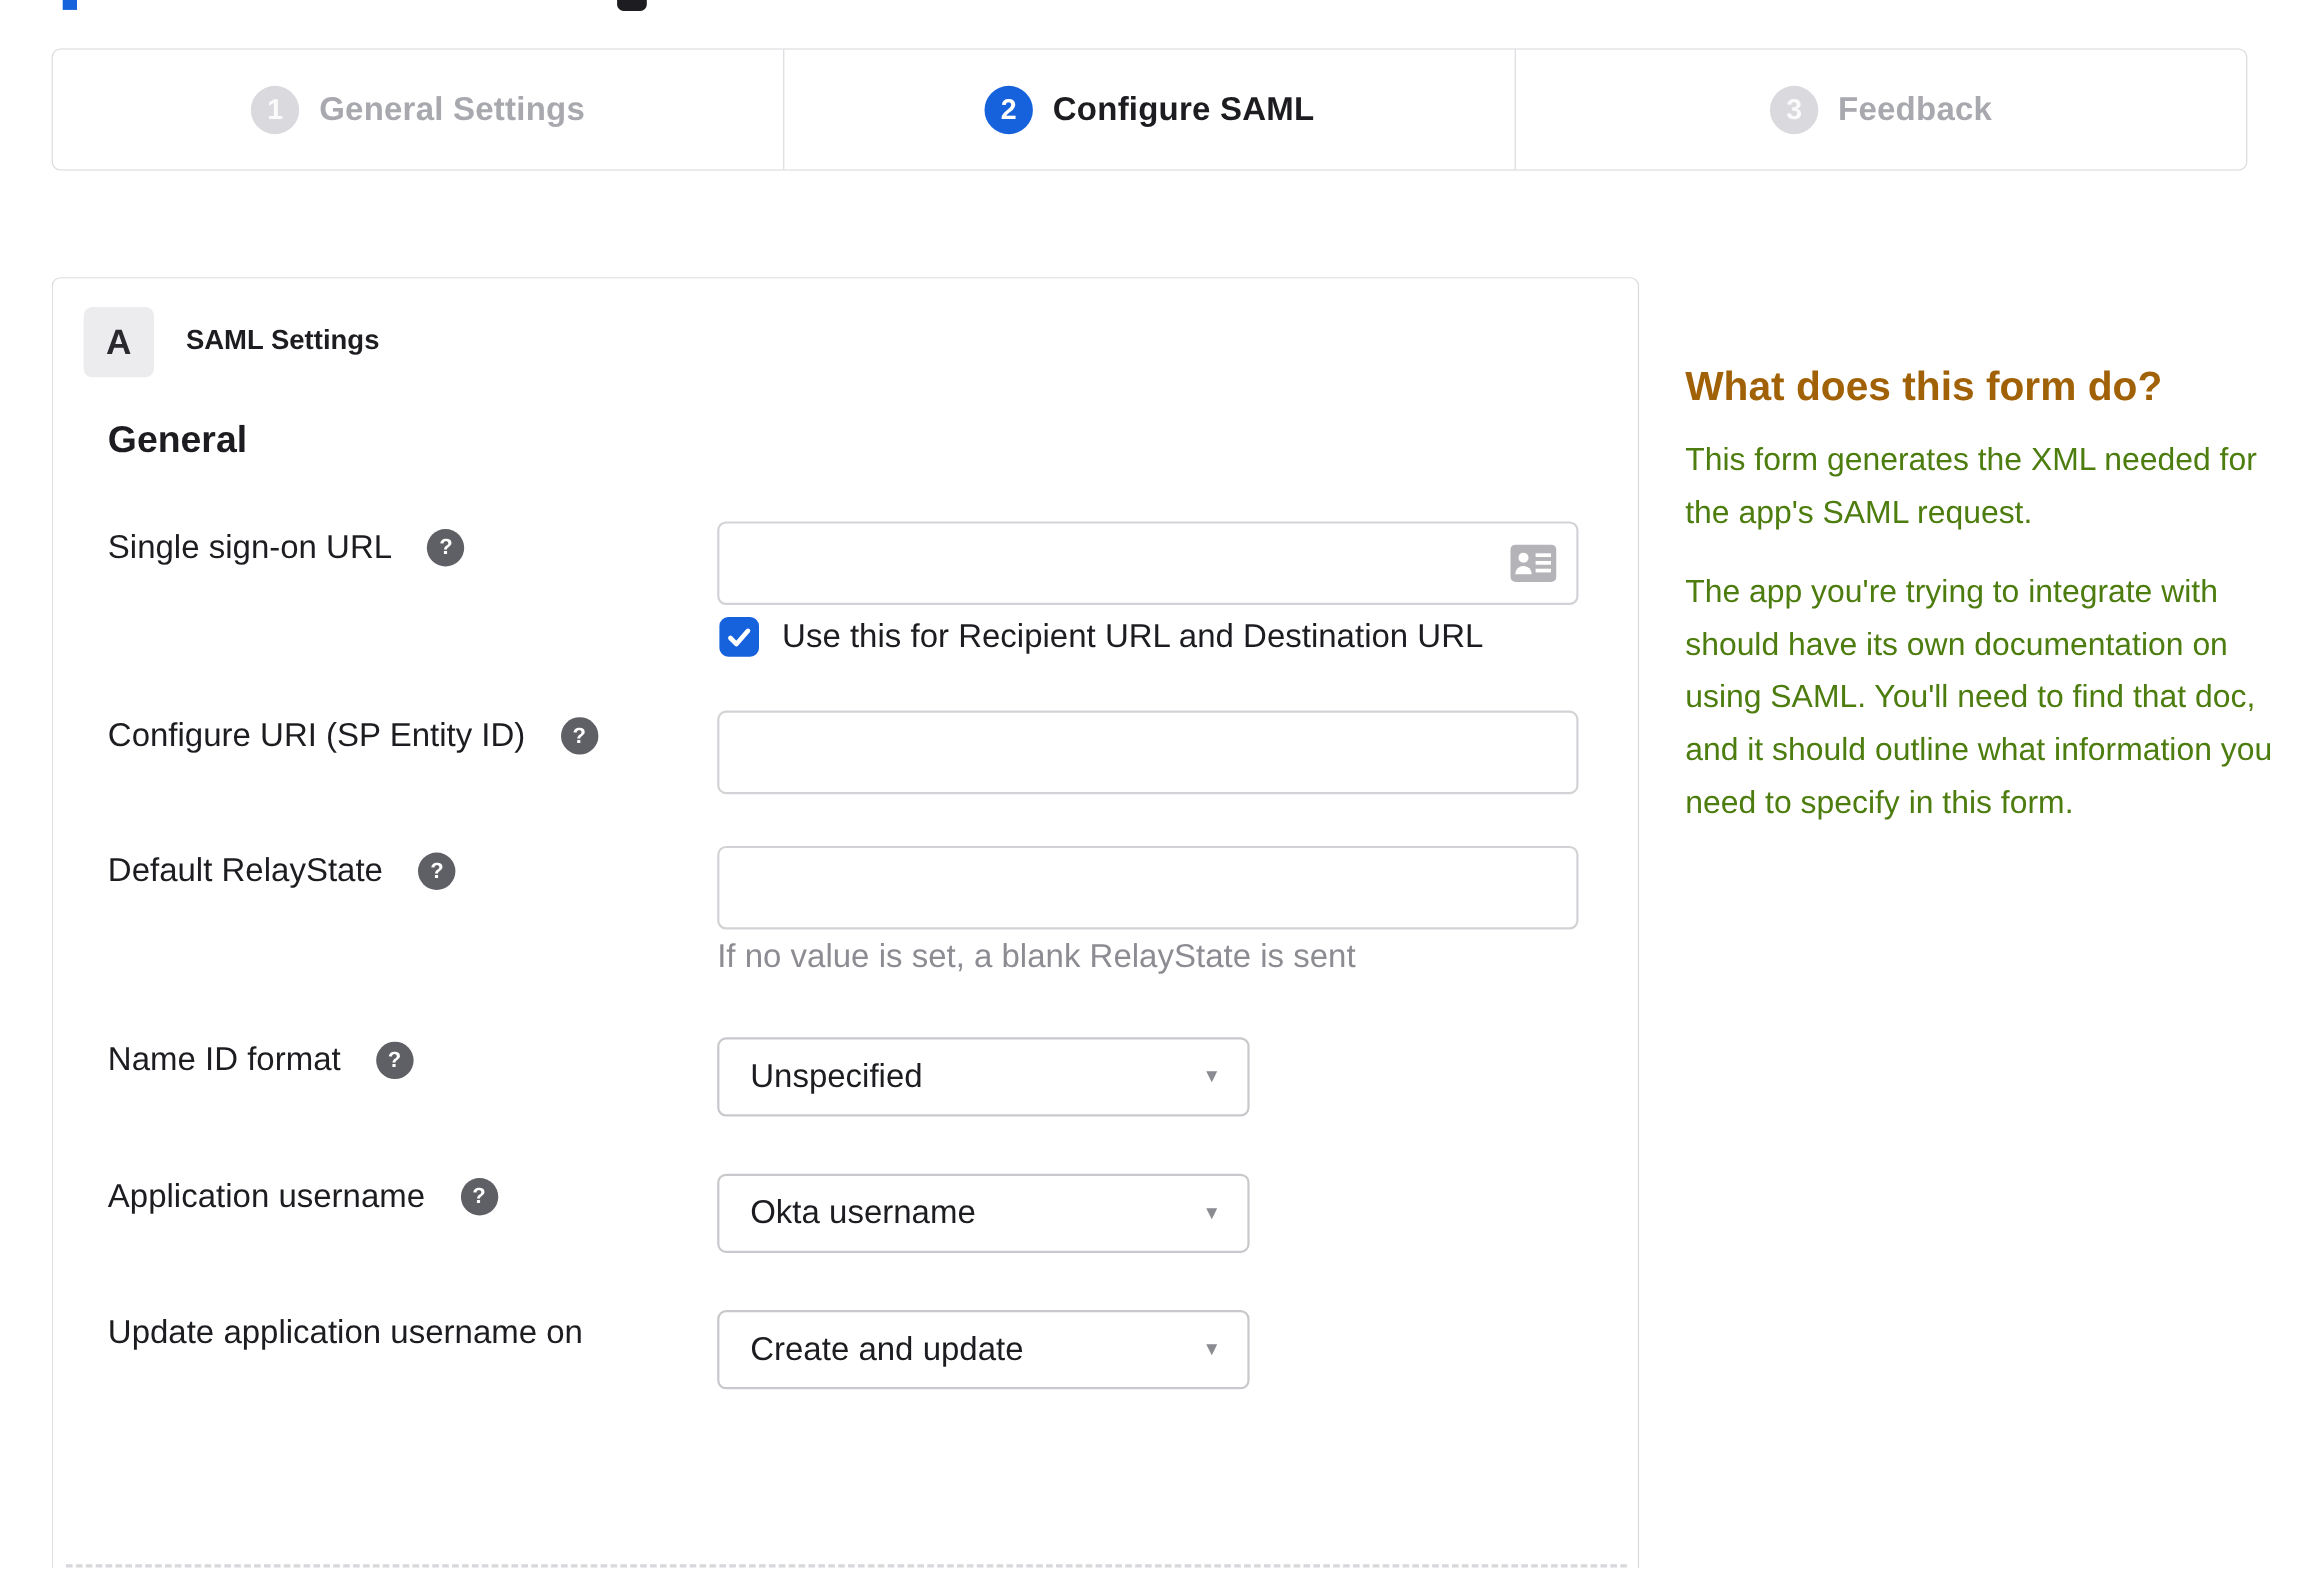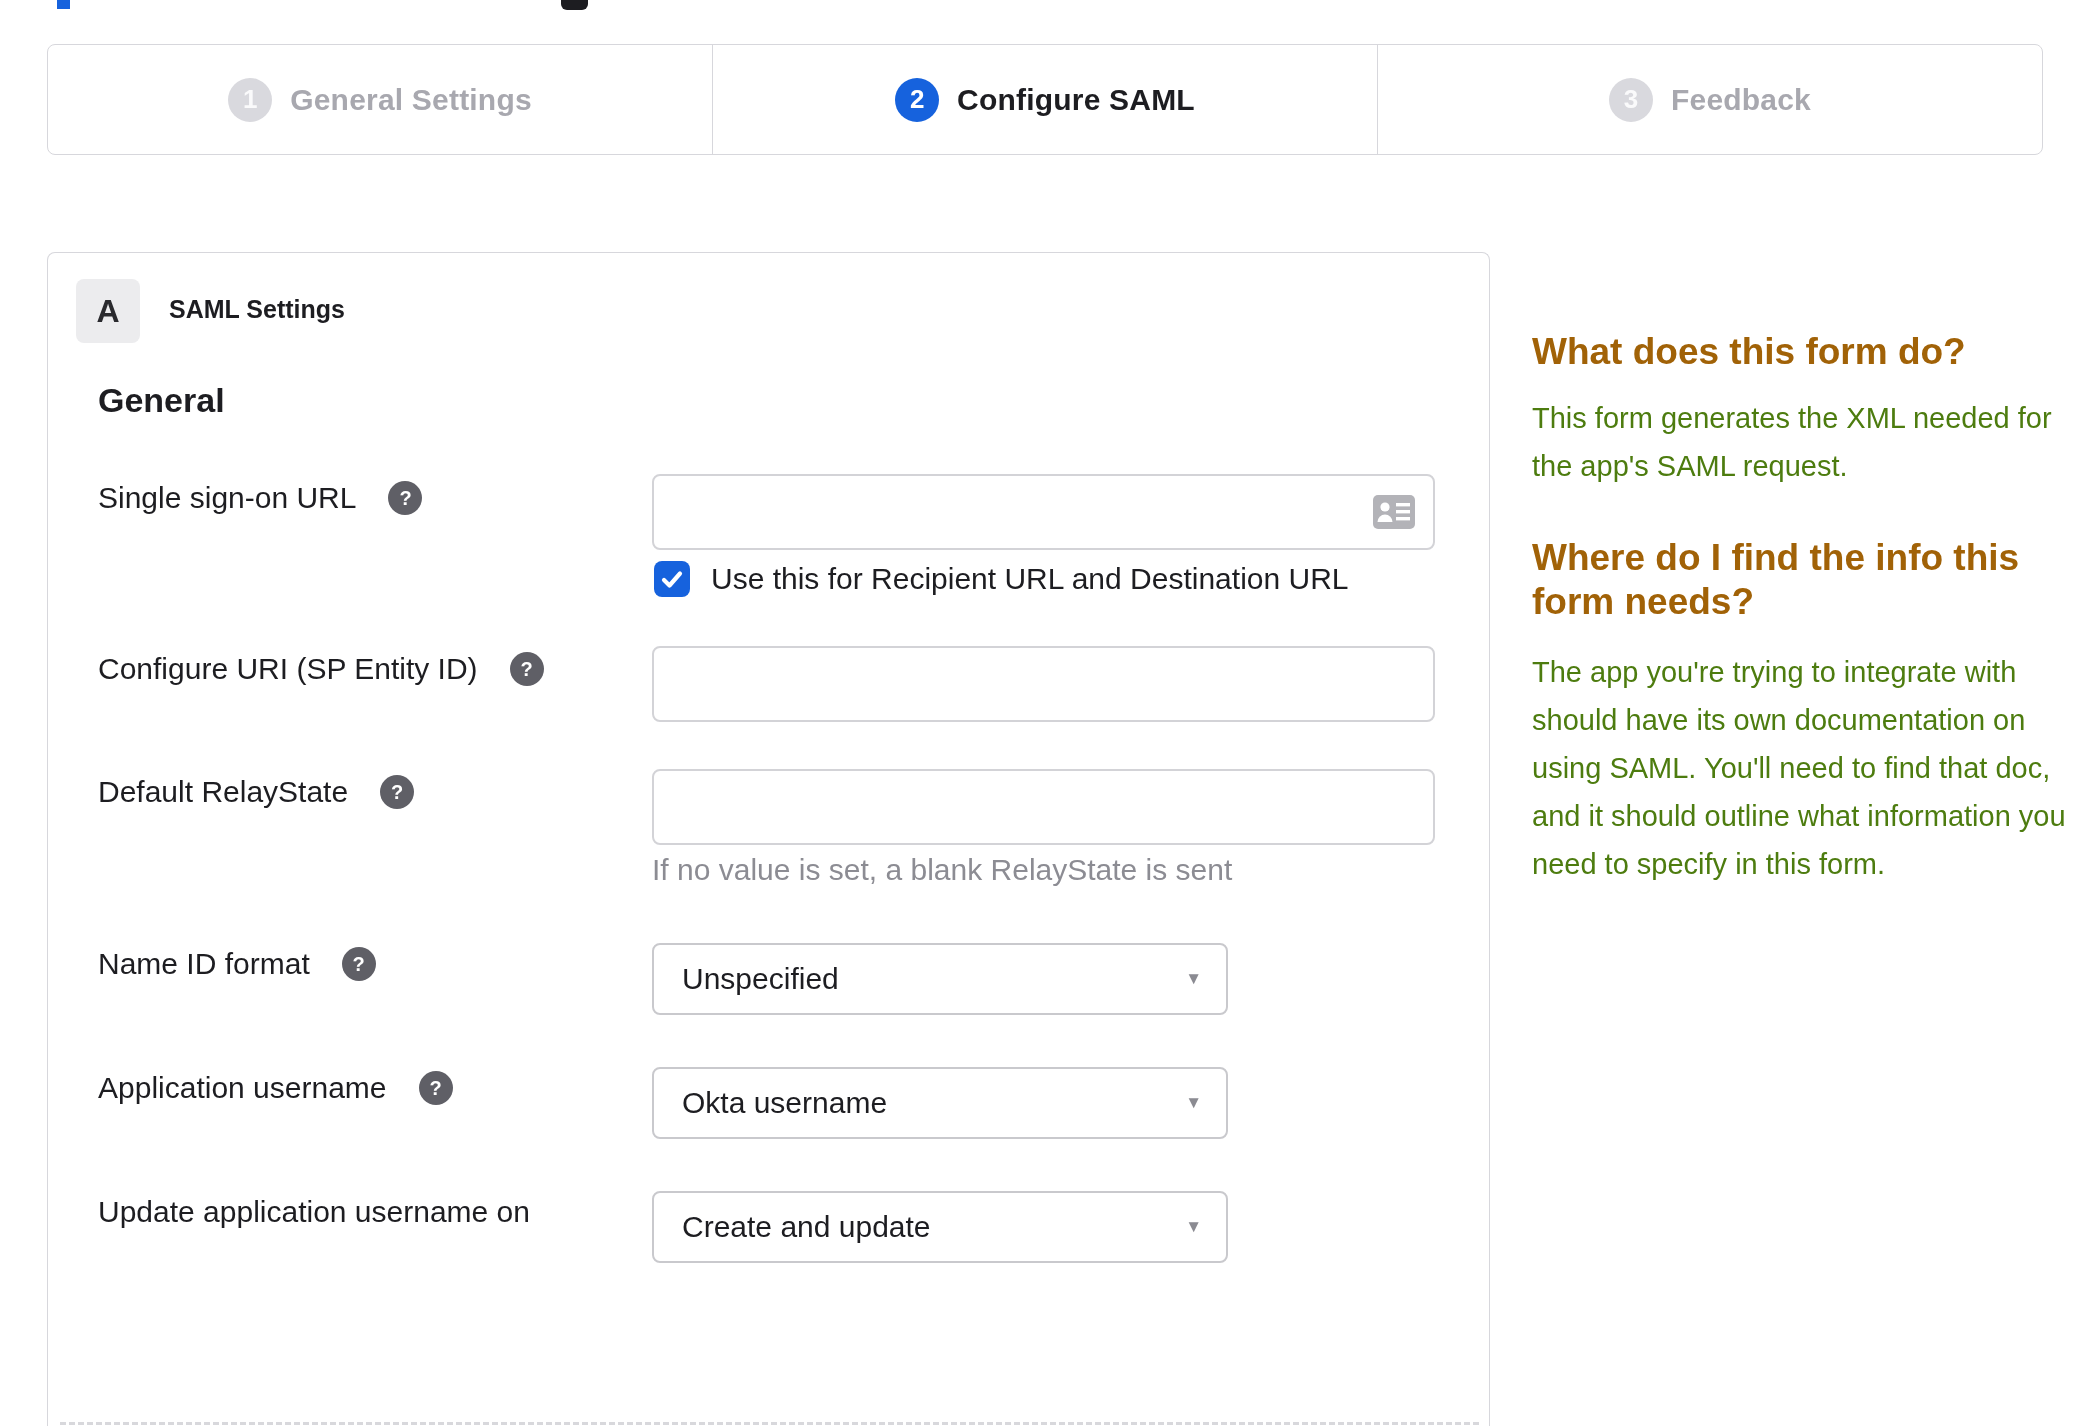--- a/index.html
+++ b/index.html
@@ -40,21 +40,21 @@
   .text-input { width:100%; height:100%; border:2px solid #d3d3d7; border-radius:8px; background:#fff;
                 font-family:"Liberation Sans",sans-serif; font-size:30px; color:#1d1d21; padding:0 78px 0 28px; outline:none; }
   .card-icon { position:absolute; right:20px; top:50%; transform:translateY(-50%); width:42px; height:34px; cursor:pointer; }
 
   .checkbox { position:absolute; left:606px; width:36px; height:36px; border-radius:8px; background:#1662dd;
               display:flex; align-items:center; justify-content:center; cursor:pointer; }
   .checkbox-label { position:absolute; left:663px; font-size:30px; line-height:36px; }
 
   .hint { position:absolute; left:604px; font-size:30px; color:#8c8c93; }
 
-  .select { position:absolute; left:604px; width:576px; height:72px; border:2px solid #c9c9cd; border-radius:8px; background:#fff;
+  .select { position:absolute; left:604px; width:484px; height:72px; border:2px solid #c9c9cd; border-radius:8px; background:#fff;
             display:flex; align-items:center; padding:0 60px 0 28px; font-size:30px; color:#1d1d21; cursor:pointer; }
   .select .caret { position:absolute; right:24px; top:50%; transform:translateY(-50%); font-size:17px; color:#8b8b92; }
 
   .section-divider { position:absolute; left:12px; top:1169px; width:1419px; border-top:3px dashed #d8d8dc; }
 
   
   .sidebar { left:1532px; top:330px; width:558px; }
   .sidebar h3 { font-size:37px; font-weight:700; color:#a16207; line-height:44px; }
   .sidebar .h2 { margin-top:46px; }
   .sidebar p { font-size:29px; color:#4d7c0f; line-height:48px; }
@@ -155,17 +155,16 @@
       <span>Create and update</span>
       <span class="caret">▼</span>
     </div>
 
     <div class="section-divider"></div>
   </div>
 
   <div class="abs sidebar">
     <h3>What does this form do?</h3>
     <p class="p1">This form generates the XML needed for the app's SAML request.</p>
-    <h3 class="h2">Where do I find the info this form needs?</h3>
     <p class="p2">The app you're trying to integrate with should have its own documentation on using SAML. You'll need to find that doc, and it should outline what information you need to specify in this form.</p>
   </div>
 
 </div>
 
 </body></html>

